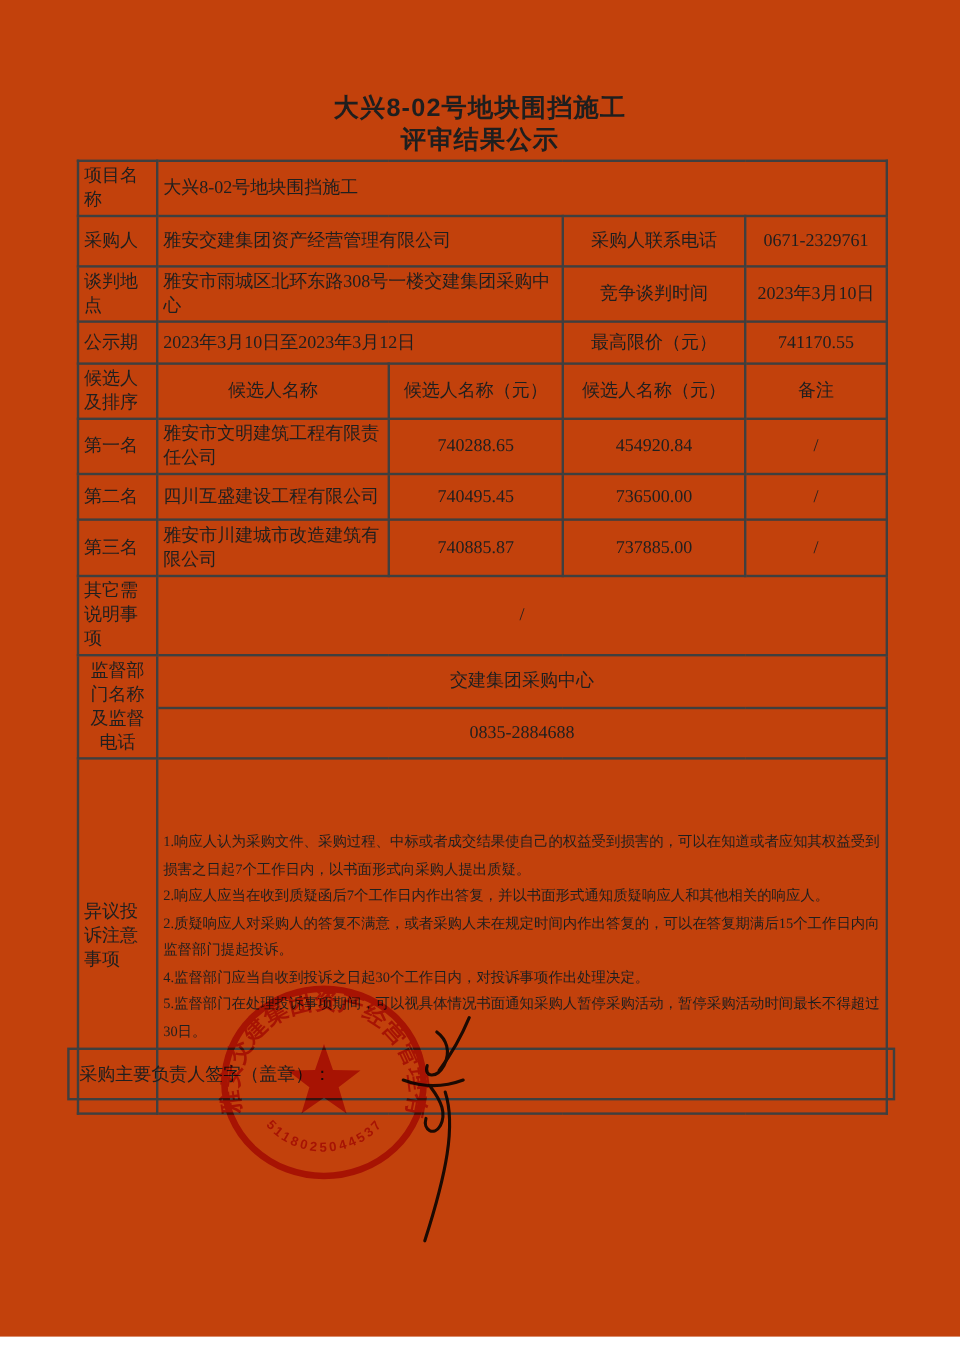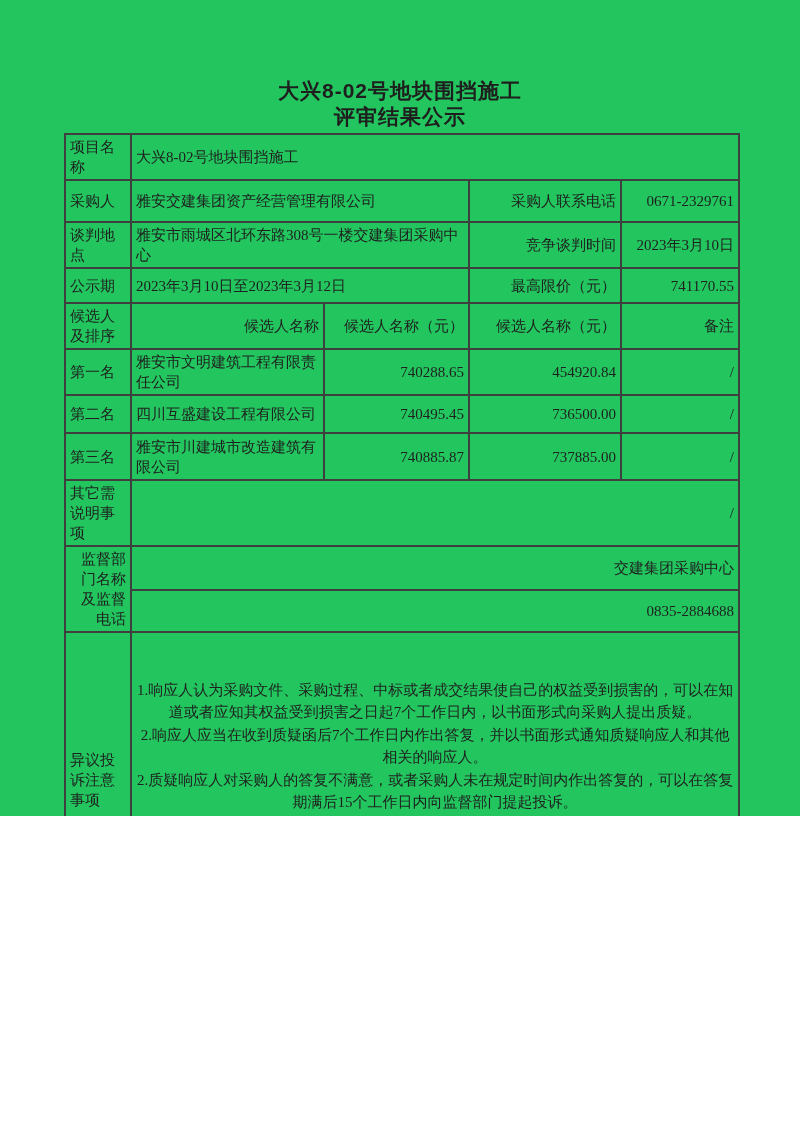--- a/index.html
+++ b/index.html
@@ -1,19 +1,19 @@
 <!DOCTYPE html>
 <html><head>
 <meta charset="utf-8">
 <style>
   * { margin:0; padding:0; box-sizing:border-box; }
   html,body { background:#ffffff; }
   .page {
-    position:relative; width:800px; height:816px; margin:0 auto;
-    background:#22c55e; overflow:hidden;
+    position:relative; width:800px; height:1114px; margin:0 auto;
+    background:#c2410c; overflow:hidden;
     font-family:"Liberation Serif","DejaVu Serif",serif;
     color:#222;
   }
   .title-block {
     position:absolute; top:78px; left:0; width:100%;
     text-align:center;
     font-family:"Liberation Sans","DejaVu Sans",sans-serif;
     font-weight:bold; font-size:21px; line-height:26px; color:#1e1e1e;
     letter-spacing:1px;
   }
@@ -23,24 +23,24 @@
   }
   table.doc-table td {
     border:2px solid #3f3f3f;
     font-size:15px; color:#1f1f1f;
     vertical-align:middle;
     padding:2px 4px;
     line-height:20px;
     overflow:hidden;
   }
   td.lab { font-size:14.5px; padding:2px 3px; text-align:left;border-radius:16px; }
-  td.ctr { text-align:right;margin-left:36px; }
+  td.ctr { text-align:center;margin-left:36px; }
   td.pl  { padding-left:8px; text-align:left; }
   td.obj-cell { vertical-align:top; padding:64px 8px 0 10px; }
-  .obj-line { font-size:15px; line-height:22.5px; color:#1f1f1f; text-align:center; }
+  .obj-line { font-size:12px; line-height:22.5px; color:#1f1f1f; text-align:left; }
   .sign-box {
     position:absolute; left:56px; top:873px; width:690px; height:44px;
     border:2px solid #3f3f3f; background:transparent;
     display:flex; align-items:center; padding-left:8px;
     font-size:15px; color:#1f1f1f;
   }
   .stamp-svg {
     position:absolute; left:181px; top:819px; width:178px; height:168px;
     mix-blend-mode:multiply; opacity:0.92; pointer-events:none;
   }

